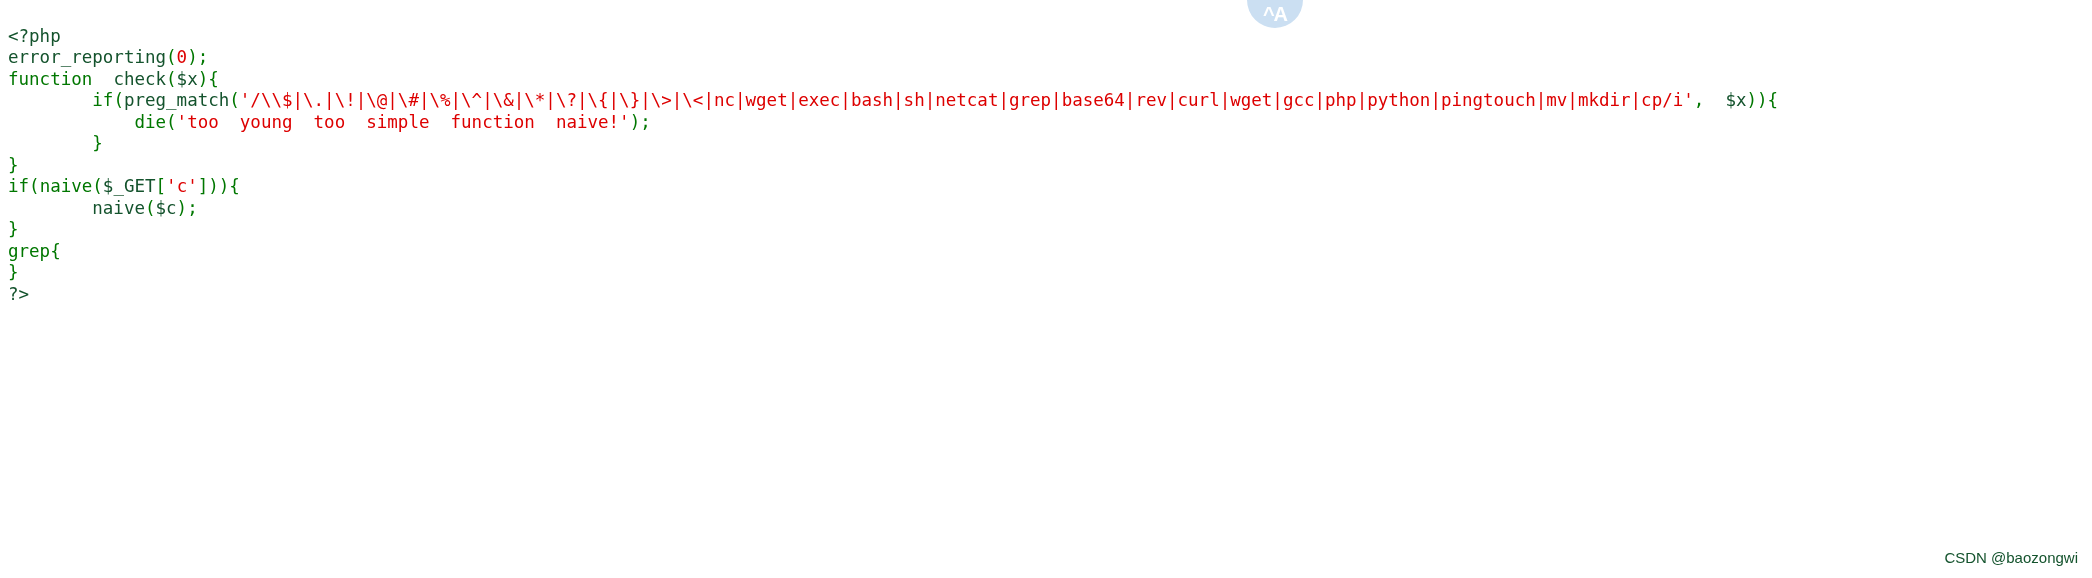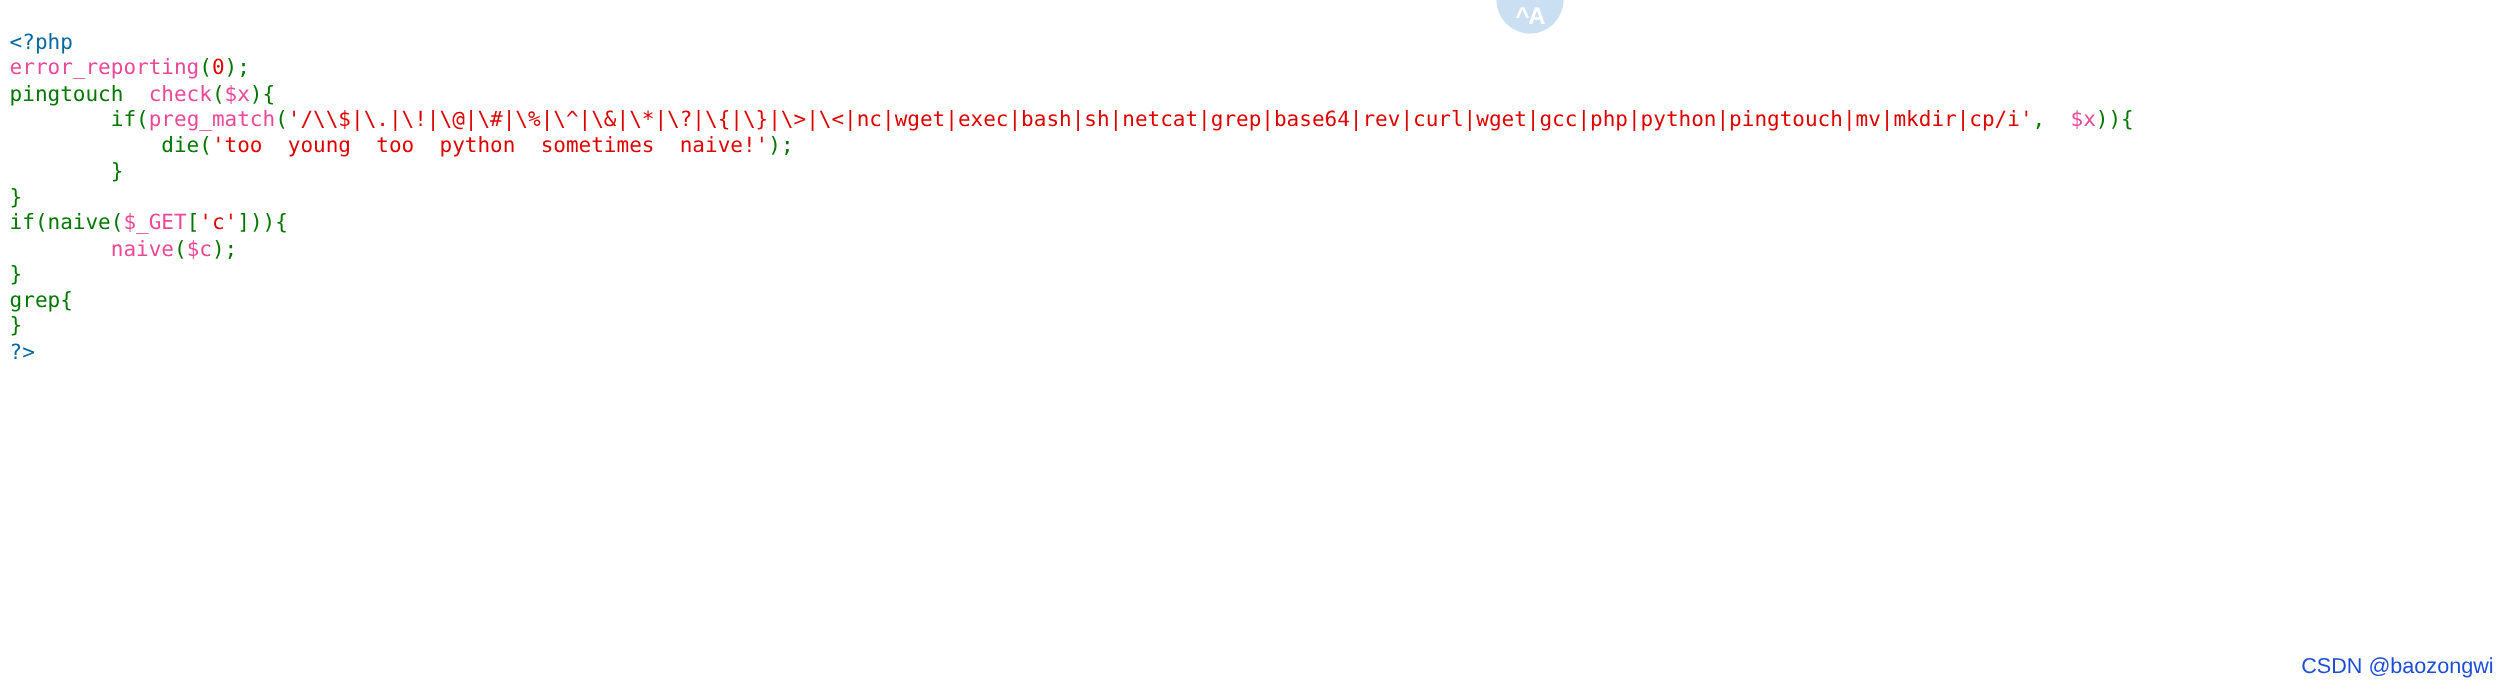--- a/index.html
+++ b/index.html
@@ -52,49 +52,49 @@
     letter-spacing: 0px;
     -webkit-font-smoothing: none;
   }
   #source-listing .ln {
     display: block;
     height: 21.5px;
     white-space: pre;
   }
 
   
-  .c-default { color: #ec4899; }   
+  .c-default { color: #14532d; }   
   .c-keyword { color: #007700; }   
   .c-string  { color: #DD0000; }   
-  .c-tag     { color: #0369a1; }   
+  .c-tag     { color: #14532d; }   
 
   
   #watermark {
     position: absolute;
     right: 14px;
     bottom: 12px;
     font-family: "Liberation Sans", sans-serif;
-    font-size: 18px;
-    color: #1d4ed8;
+    font-size: 15px;
+    color: #14532d;
     white-space: pre;
     user-select: none;
   }
 </style>
 </head>
 <body>
 
 <div id="top-badge">
   <span>^A</span>
 </div>
 
 <pre id="source-listing"><span class="ln"><span class="c-tag">&lt;?php</span>
 </span><span class="ln"><span class="c-default">error_reporting</span><span class="c-keyword">(</span><span class="c-string">0</span><span class="c-keyword">)</span><span class="c-keyword">;</span>
-</span><span class="ln"><span class="c-keyword">pingtouch</span><span class="c-keyword">  </span><span class="c-default">check</span><span class="c-keyword">(</span><span class="c-default">$x</span><span class="c-keyword">)</span><span class="c-keyword">{</span>
+</span><span class="ln"><span class="c-keyword">function</span><span class="c-keyword">  </span><span class="c-default">check</span><span class="c-keyword">(</span><span class="c-default">$x</span><span class="c-keyword">)</span><span class="c-keyword">{</span>
 </span><span class="ln"><span class="c-keyword">        </span><span class="c-keyword">if</span><span class="c-keyword">(</span><span class="c-default">preg_match</span><span class="c-keyword">(</span><span class="c-string">'/\\$|\.|\!|\@|\#|\%|\^|\&amp;|\*|\?|\{|\}|\&gt;|\&lt;|nc|wget|exec|bash|sh|netcat|grep|base64|rev|curl|wget|gcc|php|python|pingtouch|mv|mkdir|cp/i'</span><span class="c-keyword">,</span><span class="c-keyword">  </span><span class="c-default">$x</span><span class="c-keyword">)</span><span class="c-keyword">)</span><span class="c-keyword">{</span>
-</span><span class="ln"><span class="c-keyword">            </span><span class="c-keyword">die</span><span class="c-keyword">(</span><span class="c-string">'too  young  too  python  sometimes  naive!'</span><span class="c-keyword">)</span><span class="c-keyword">;</span>
+</span><span class="ln"><span class="c-keyword">            </span><span class="c-keyword">die</span><span class="c-keyword">(</span><span class="c-string">'too  young  too  simple  function  naive!'</span><span class="c-keyword">)</span><span class="c-keyword">;</span>
 </span><span class="ln"><span class="c-keyword">        </span><span class="c-keyword">}</span>
 </span><span class="ln"><span class="c-keyword">}</span>
 </span><span class="ln"><span class="c-keyword">if</span><span class="c-keyword">(</span><span class="c-keyword">naive</span><span class="c-keyword">(</span><span class="c-default">$_GET</span><span class="c-keyword">[</span><span class="c-string">'c'</span><span class="c-keyword">]</span><span class="c-keyword">)</span><span class="c-keyword">)</span><span class="c-keyword">{</span>
 </span><span class="ln"><span class="c-keyword">        </span><span class="c-default">naive</span><span class="c-keyword">(</span><span class="c-default">$c</span><span class="c-keyword">)</span><span class="c-keyword">;</span>
 </span><span class="ln"><span class="c-keyword">}</span>
 </span><span class="ln"><span class="c-keyword">grep</span><span class="c-keyword">{</span>
 </span><span class="ln"><span class="c-keyword">}</span>
 </span><span class="ln"><span class="c-tag">?&gt;</span>
 </span></pre>
 

